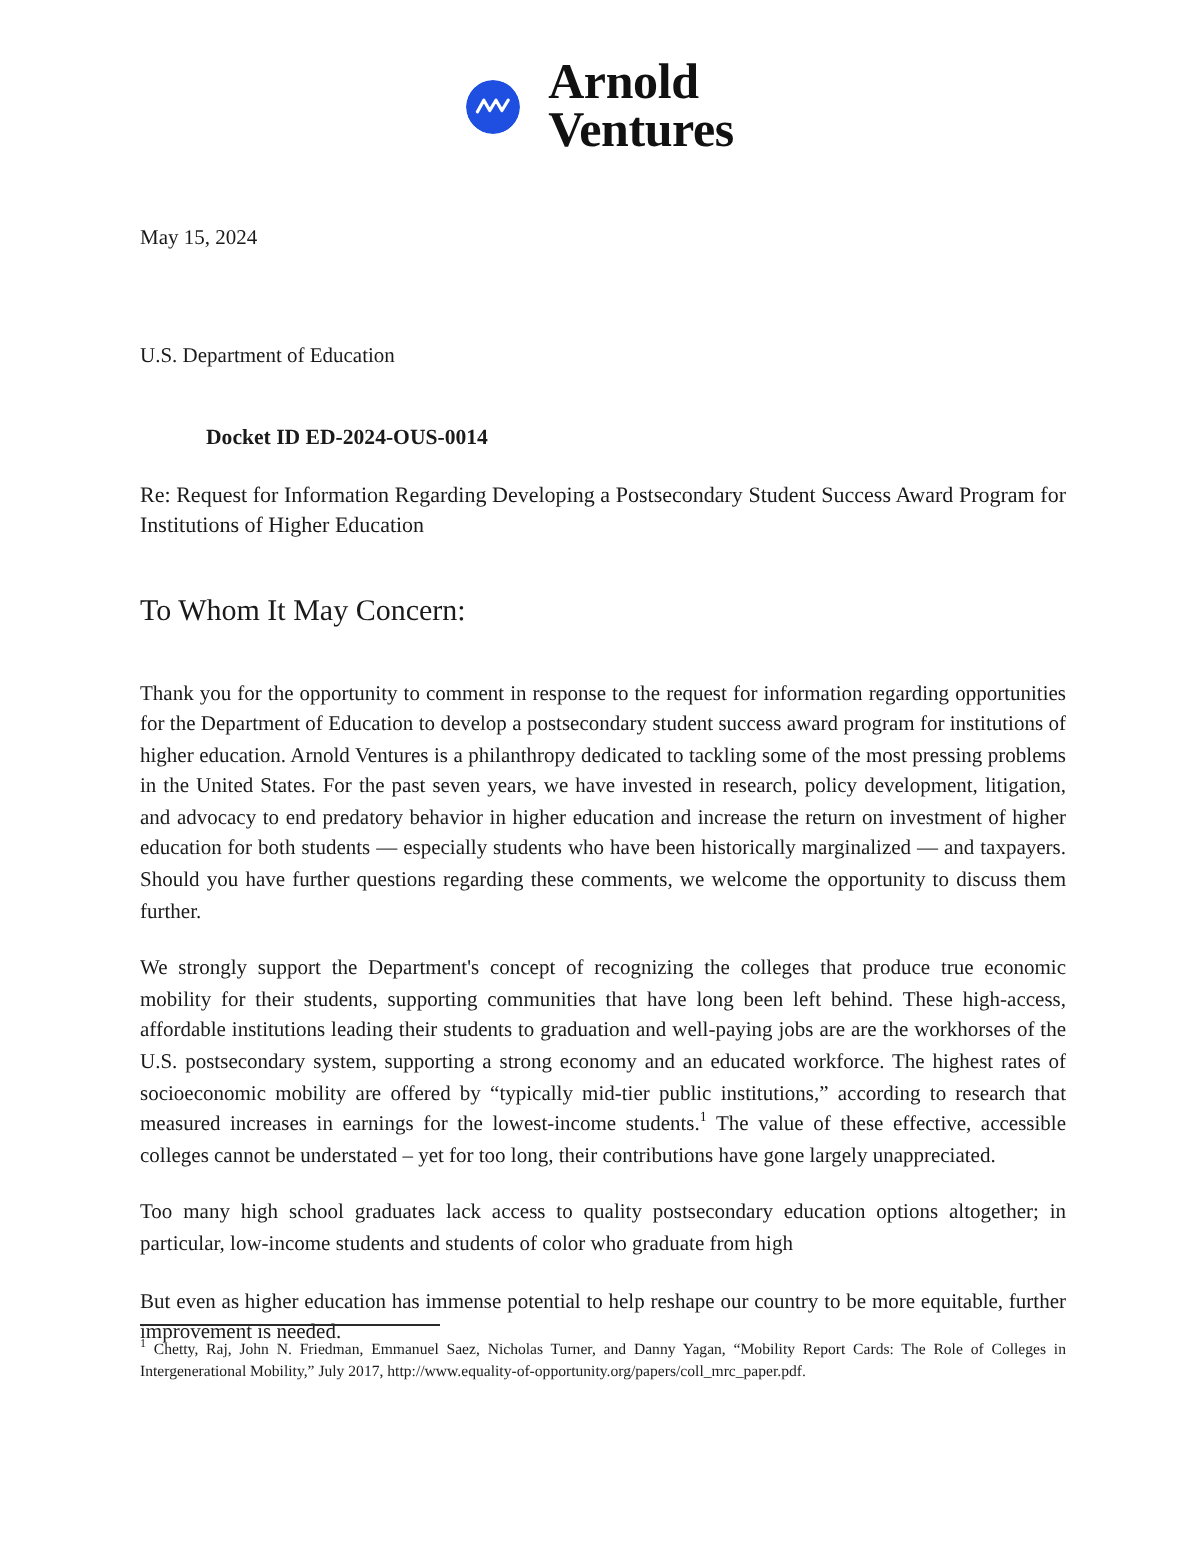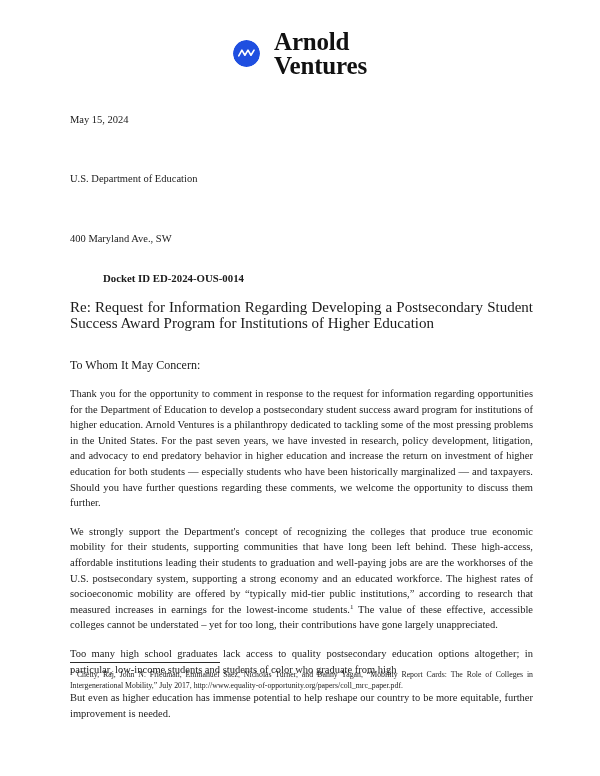--- a/index.html
+++ b/index.html
@@ -81,30 +81,30 @@
 
   .docket {
     font-size: 10.8px;
     font-weight: bold;
     line-height: 15px;
     margin-bottom: 14px;
     margin-left: 33px;
   }
 
   .subject {
-    font-size: 15px;
+    font-size: 11px;
     line-height: 15.5px;
     text-align: justify;
     margin-bottom: 27px;
   }
 
   .salutation {
-    font-size: 12px;
+    font-size: 15px;
     line-height: 15px;
-    margin-bottom: 13px;
+    margin-bottom: 26px;
   }
 
   p.body-par {
     font-size: 10.5px;
     line-height: 15.6px;
     text-align: justify;
     margin: 0 0 13px 0;
     hyphens: none;
   }
 
@@ -156,21 +156,20 @@
       </div>
     </div>
   </div>
 
   <div class="content">
 
     <div class="date-line">May 15, 2024</div>
 
     <div class="address-block">
       <span class="address-line">U.S. Department of Education</span>
-      <span class="address-line">400 Maryland Ave., SW</span>
     </div>
 
     <div class="docket">Docket ID ED-2024-OUS-0014</div>
 
     <div class="subject">Re: Request for Information Regarding Developing a Postsecondary Student Success Award Program for Institutions of Higher Education</div>
 
     <div class="salutation">To Whom It May Concern:</div>
 
     <p class="body-par">Thank you for the opportunity to comment in response to the request for information regarding opportunities for the Department of Education to develop a postsecondary student success award program for institutions of higher education. Arnold Ventures is a philanthropy dedicated to tackling some of the most pressing problems in the United States. For the past seven years, we have invested in research, policy development, litigation, and advocacy to end predatory behavior in higher education and increase the return on investment of higher education for both students — especially students who have been historically marginalized — and taxpayers. Should you have further questions regarding these comments, we welcome the opportunity to discuss them further.</p>
 

